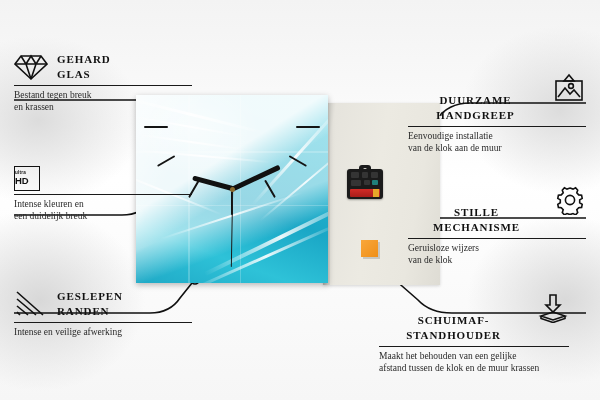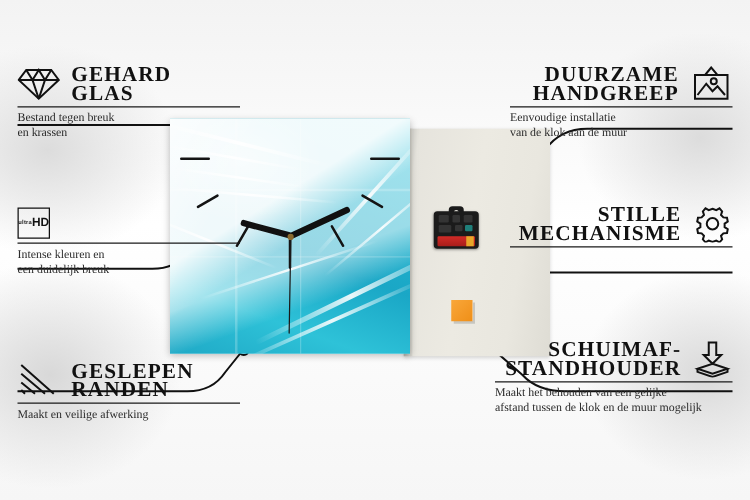--- a/index.html
+++ b/index.html
@@ -21,45 +21,45 @@
   }
   
   #wires{position:absolute;left:0;top:0;width:600px;height:400px;}
 
   
   .feature{position:absolute;}
   .feat-head{display:flex;align-items:center;gap:9px;}
   .feat-title{
     font-family:"Liberation Serif", serif;
     font-weight:700;
-    font-size:17px;
+    font-size:11px;
     letter-spacing:.9px;
     line-height:15px;
     color:#111111;
     text-transform:uppercase;
     white-space:pre-line;
   }
   .rule{height:1px;background:#1a1a1a;margin:3px 0 4px 0;}
   .feat-desc{
     font-family:"Liberation Serif", serif;
     font-size:9.5px;
     line-height:11.5px;
     color:#2a2a2a;
     white-space:pre-line;
   }
   .left .feat-head{flex-direction:row;}
   .right .feat-head{flex-direction:row;justify-content:flex-end;}
-  .right .feat-title{text-align:right;}
+  .right .feat-title{text-align:center;margin-top:41px;}
   .right .feat-desc{text-align:left;}
   .ico{flex:0 0 auto;display:block;}
 
   
   .hdbox{
     width:24px;height:23px;border:1.6px solid #111;
-    display:flex;flex-direction:row;align-items:center;justify-content:center;
+    display:flex;flex-direction:column;justify-content:center;
     line-height:1;
   }
   .hdbox .u{font-family:"Liberation Sans",sans-serif;font-size:4.6px;letter-spacing:.2px;color:#111;font-weight:700;}
   .hdbox .h{font-family:"Liberation Sans",sans-serif;font-size:9.5px;font-weight:700;color:#111;margin-top:.5px;}
 
   
   #photo{position:absolute;left:136px;top:95px;width:192px;height:195px;}
   #backpanel{
     position:absolute;left:323px;top:103px;width:117px;height:182px;
     background:linear-gradient(100deg,#c9c9c4 0%,#e6e4dd 9%,#eceae2 45%,#e9e7df 75%,#dedcd4 100%);
@@ -207,21 +207,21 @@
 
   <div class="feature left" style="left:14px;top:289px;width:178px;">
     <div class="feat-head">
       <svg class="ico" width="34" height="28" viewBox="0 0 34 28">
         <path class="mark" d="M3 2 L29 25 M3 9 L22 25 M3 16 L14 25 M3 22 L6 25"></path>
       </svg>
       <div class="feat-title">GESLEPEN
 RANDEN</div>
     </div>
     <div class="rule"></div>
-    <div class="feat-desc">Maakt en veilige afwerking</div>
+    <div class="feat-desc">Intense en veilige afwerking</div>
   </div>
 
   <div class="feature right" style="left:408px;top:52px;width:178px;">
     <div class="feat-head">
       <div class="feat-title" style="flex:1;">DUURZAME
 HANDGREEP</div>
       <svg class="ico" width="34" height="30" viewBox="0 0 34 30">
         <path class="mark" d="M17 2 L12 8 L22 8 Z"></path>
         <rect class="mark" x="4" y="8" width="26" height="19"></rect>
         <path class="mark" d="M6 24 L13 15 L18 21 L22 17 L28 24"></path>
@@ -236,30 +236,32 @@
   <div class="feature right" style="left:408px;top:164px;width:178px;">
     <div class="feat-head">
       <div class="feat-title" style="flex:1;">STILLE
 MECHANISME</div>
       <svg class="ico" width="32" height="30" viewBox="0 0 32 30">
         <path class="mark" d="M16 3 l3 1.1 2.6-1.4 2.1 2.4 -0.9 2.8 1.9 2 2.9 .3 .6 3.1 -2.5 1.6 0 2.8 2.5 1.6 -0.6 3.1 -2.9 .3 -1.9 2 .9 2.8 -2.1 2.4 -2.6-1.4 -3 1.1 -3-1.1 -2.6 1.4 -2.1-2.4 .9-2.8 -1.9-2 -2.9-.3 -.6-3.1 2.5-1.6 0-2.8 -2.5-1.6 .6-3.1 2.9-.3 1.9-2 -.9-2.8 2.1-2.4 2.6 1.4 Z"></path>
         <circle class="mark" cx="16" cy="15" r="4.6"></circle>
       </svg>
     </div>
     <div class="rule"></div>
-  </div>
-
-  <div class="feature right" style="left:396px;top:272px;width:190px;">
+    <div class="feat-desc">Geruisloze wijzers
+van de klok</div>
+  </div>
+
+  <div class="feature right" style="left:379px;top:272px;width:190px;">
     <div class="feat-head">
       <div class="feat-title" style="flex:1;">SCHUIMAF-
 STANDHOUDER</div>
       <svg class="ico" width="32" height="30" viewBox="0 0 32 30">
         <path class="mark" d="M13 2 L19 2 L19 12 L23 12 L16 19 L9 12 L13 12 Z"></path>
         <path class="mark" d="M16 19 L28 23 L16 27 L4 23 Z"></path>
         <path class="mark" d="M4 23 L4 25.5 L16 29.5 L28 25.5 L28 23"></path>
       </svg>
     </div>
     <div class="rule"></div>
     <div class="feat-desc">Maakt het behouden van een gelijke
-afstand tussen de klok en de muur mogelijk</div>
+afstand tussen de klok en de muur krassen</div>
   </div>
 
 </div>
 
 </body></html>

